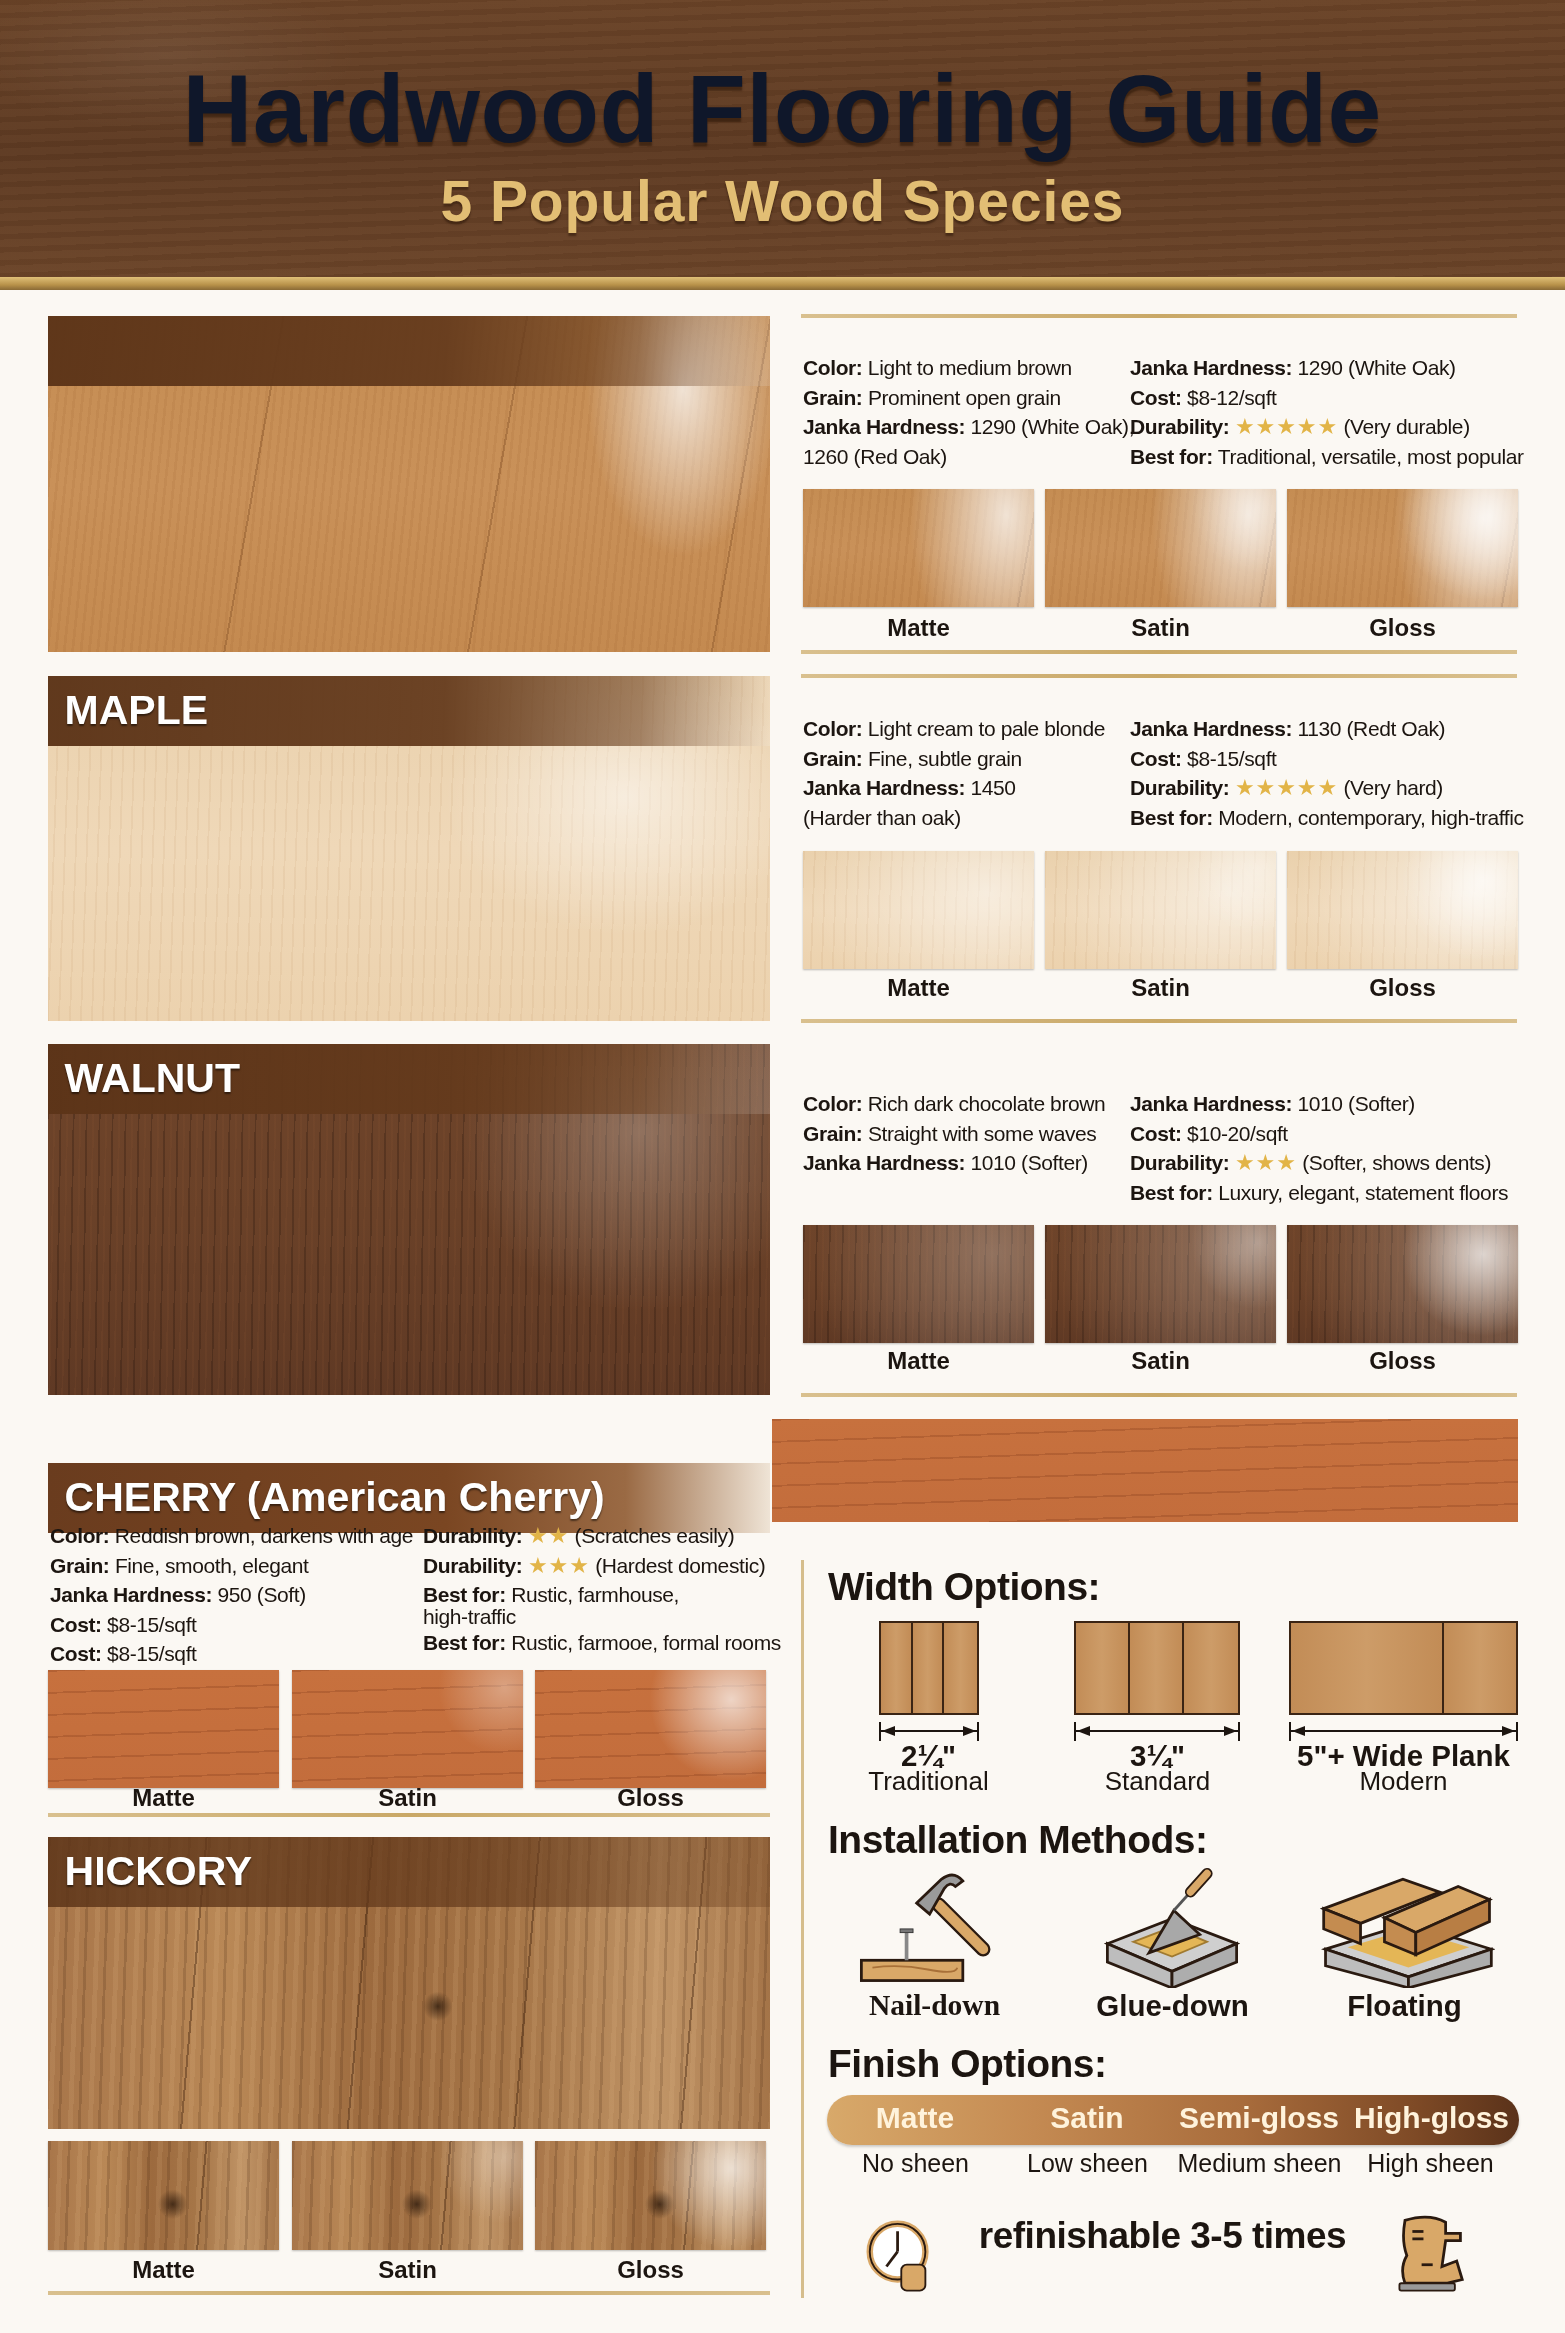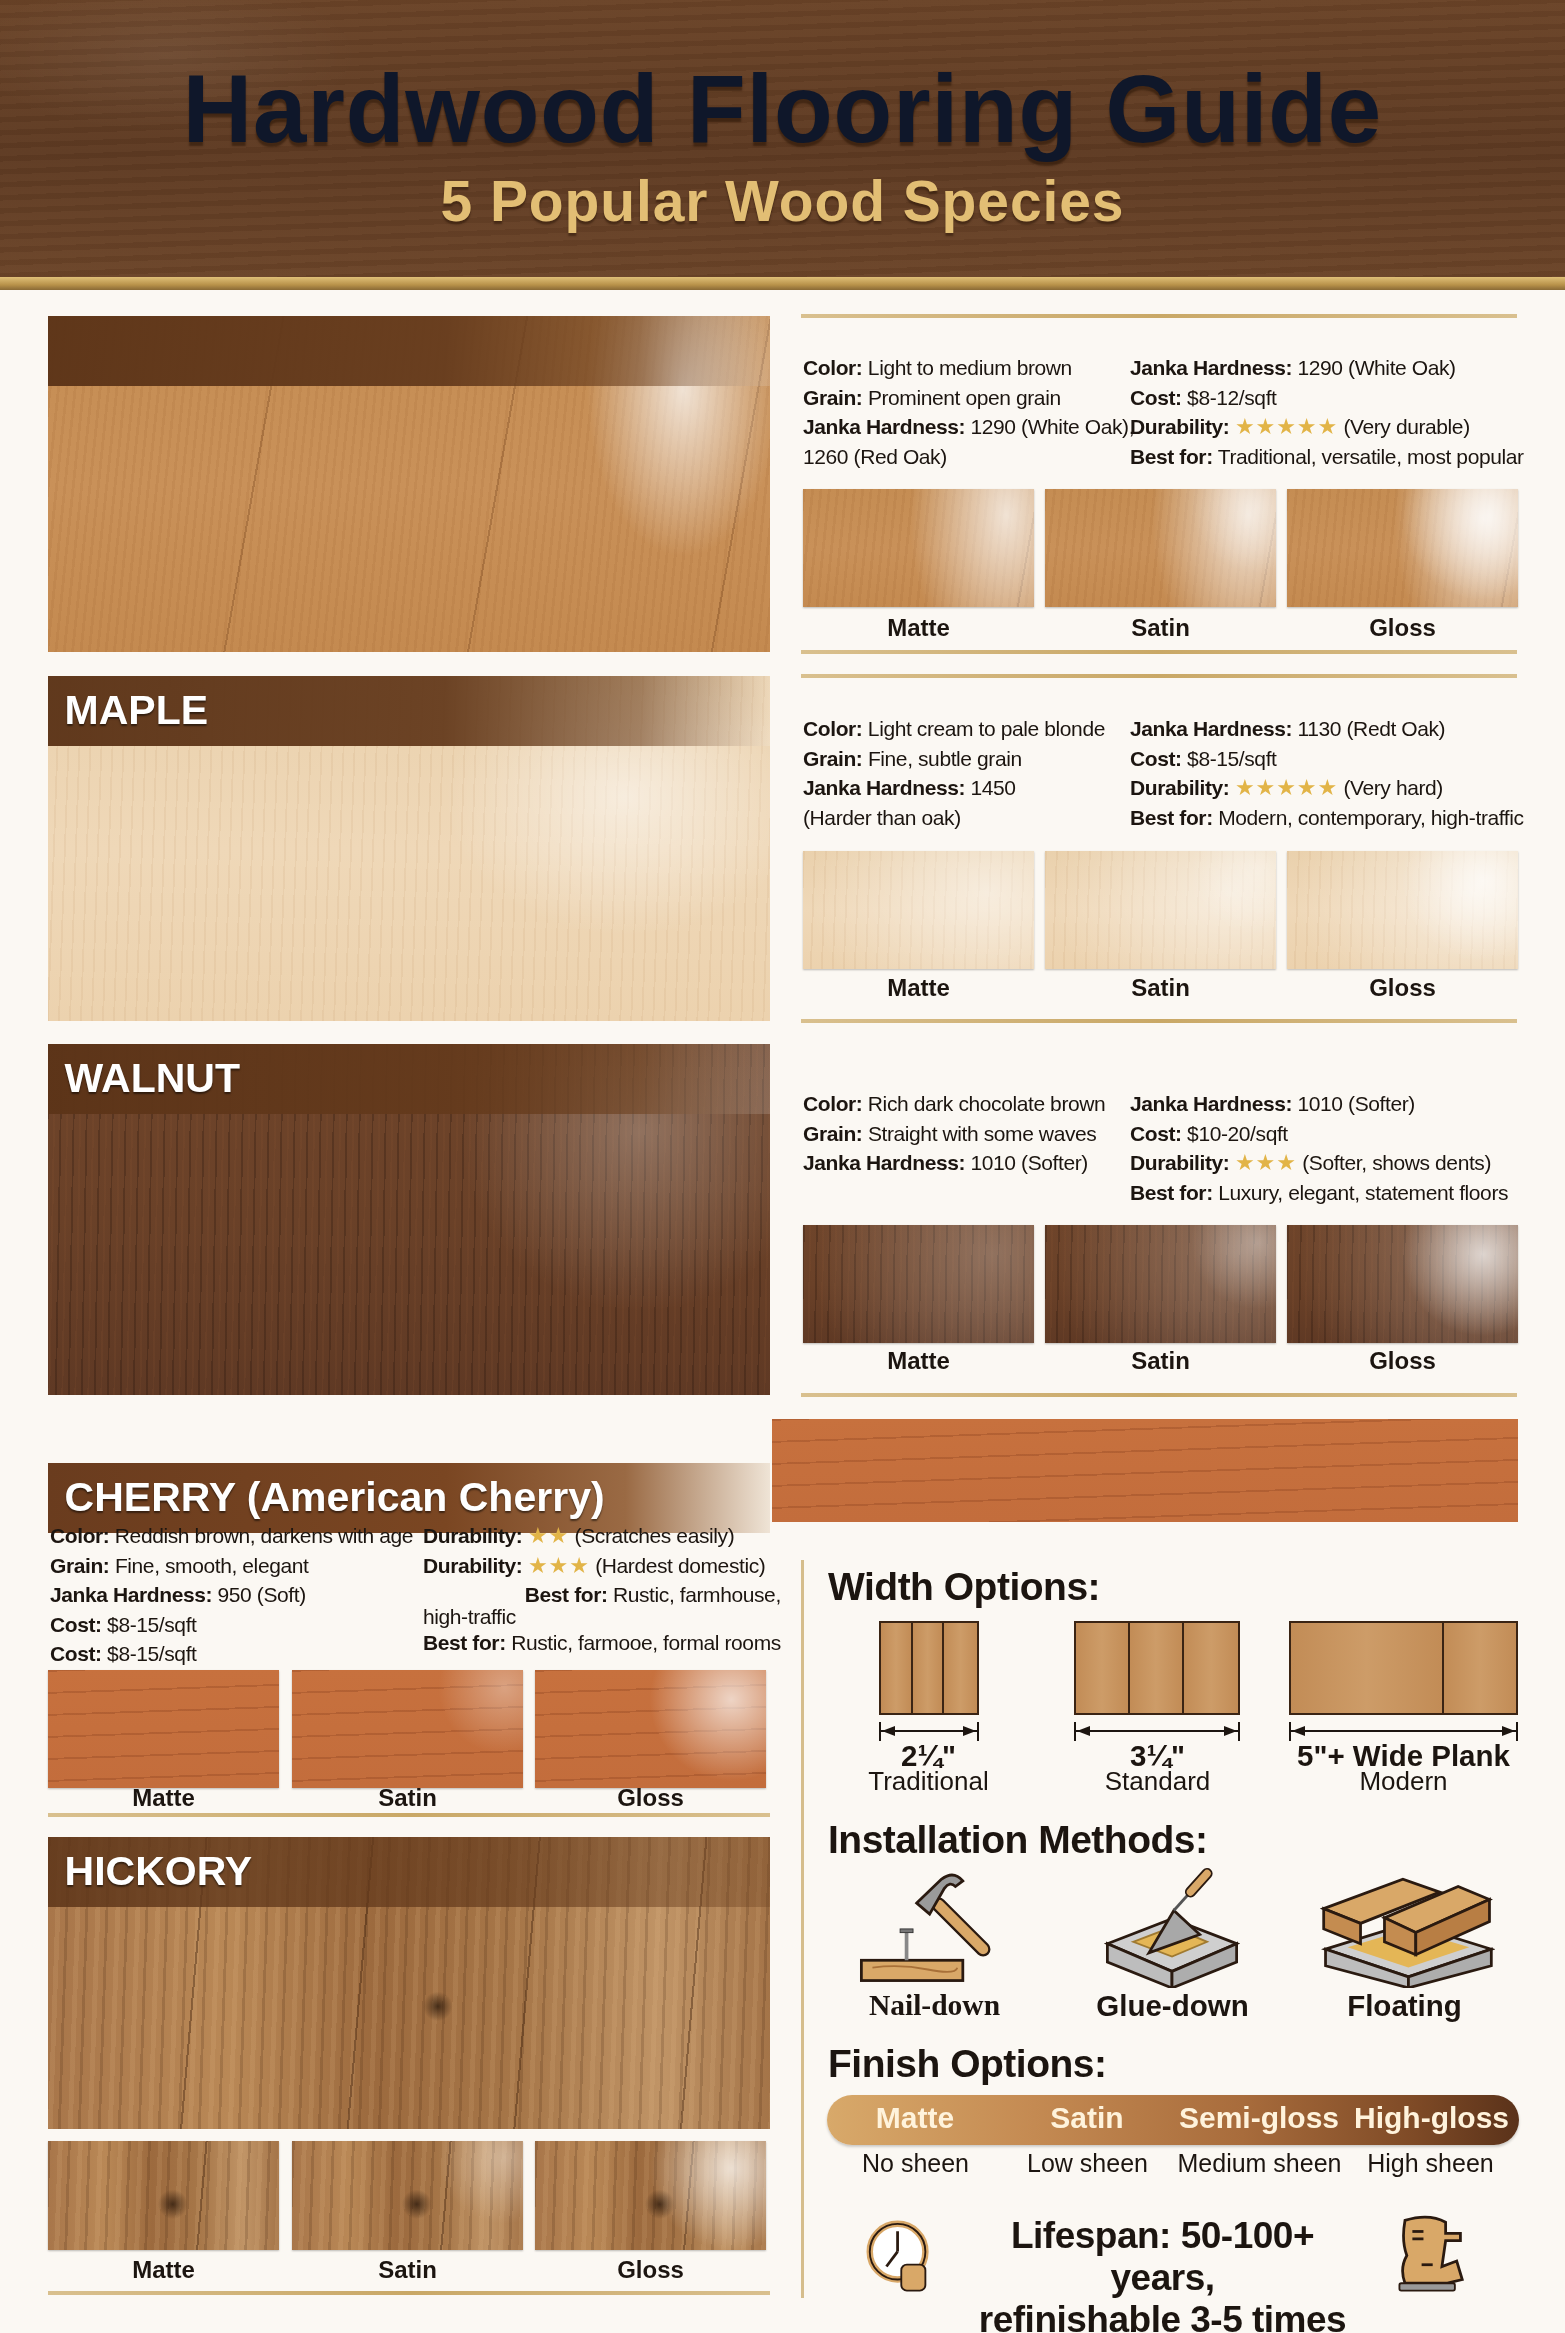--- a/index.html
+++ b/index.html
@@ -210,21 +210,21 @@
   <div class="col" style="left:0;">
     <div class="line"><b>Color:</b><span> Reddish brown, darkens with age</span></div>
     <div class="line"><b>Grain:</b><span> Fine, smooth, elegant</span></div>
     <div class="line"><b>Janka Hardness:</b><span> 950 (Soft)</span></div>
     <div class="line"><b>Cost:</b><span> $8-15/sqft</span></div>
     <div class="line"><b>Cost:</b><span> $8-15/sqft</span></div>
   </div>
   <div class="col" style="left:373px;">
     <div class="line"><b>Durability:</b> <span class="stars">★★</span><span> (Scratches easily)</span></div>
     <div class="line"><b>Durability:</b> <span class="stars">★★★</span><span> (Hardest domestic)</span></div>
-    <div class="line" style="line-height:22px; padding-top:3.7px;text-align:right;"><b>Best for:</b><span> Rustic, farmhouse,</span></div>
+    <div class="line" style="line-height:22px; padding-top:3.7px;"><b>Best for:</b><span> Rustic, farmhouse,</span></div>
     <div class="line" style="line-height:22px;"><b></b><span>high-traffic</span></div>
     <div class="line"><b>Best for:</b><span> Rustic, farmooe, formal rooms</span></div>
   </div>
 </div>
 <div class="swatch cherry-wood sheen-matte" style="left:48px; top:1670px;"></div>
 <div class="swatch cherry-wood sheen-satin" style="left:292px; top:1670px;"></div>
 <div class="swatch cherry-wood sheen-gloss" style="left:535px; top:1670px;"></div>
 <div class="swatch-label" style="left:48px; top:1784px;">Matte</div>
 <div class="swatch-label" style="left:292px; top:1784px;">Satin</div>
 <div class="swatch-label" style="left:535px; top:1784px;">Gloss</div>
@@ -339,21 +339,20 @@
 <div class="finish-sheen" style="left:1338px;">High sheen</div>
 
 <svg style="position:absolute; left:866px; top:2209px;" width="65" height="89" viewBox="0 0 70 96">
   <circle cx="34" cy="46" r="30" fill="#fff" stroke="#d9a868" stroke-width="7"></circle>
   <circle cx="34" cy="46" r="30" fill="none" stroke="#2a1a10" stroke-width="2"></circle>
   <line x1="34" y1="46" x2="34" y2="24" stroke="#2a1a10" stroke-width="3"></line>
   <line x1="34" y1="46" x2="22" y2="62" stroke="#2a1a10" stroke-width="3"></line>
   <rect x="38" y="60" width="26" height="28" rx="6" fill="#d9a868" stroke="#2a1a10" stroke-width="2"></rect>
 </svg>
 <div class="lifespan">
-  <div>Lifespan: 50-100+ years,</div>
   <div>refinishable 3-5 times</div>
 </div>
 <svg style="position:absolute; left:1392px; top:2213px;" width="74" height="85" viewBox="0 0 80 92">
   <path d="M14 8 Q40 0 58 10 L58 22 L74 22 L74 30 L58 30 L54 58 L70 52 L76 72 L60 76 L14 76 Q8 60 16 46 Q10 30 14 8 Z" fill="#d9a868" stroke="#2a1a10" stroke-width="3"></path>
   <rect x="8" y="76" width="60" height="8" rx="2" fill="#999" stroke="#2a1a10" stroke-width="2"></rect>
   <line x1="22" y1="20" x2="34" y2="20" stroke="#2a1a10" stroke-width="3"></line>
   <line x1="22" y1="28" x2="34" y2="28" stroke="#2a1a10" stroke-width="3"></line>
   <line x1="32" y1="56" x2="44" y2="56" stroke="#2a1a10" stroke-width="3"></line>
 </svg>
 

